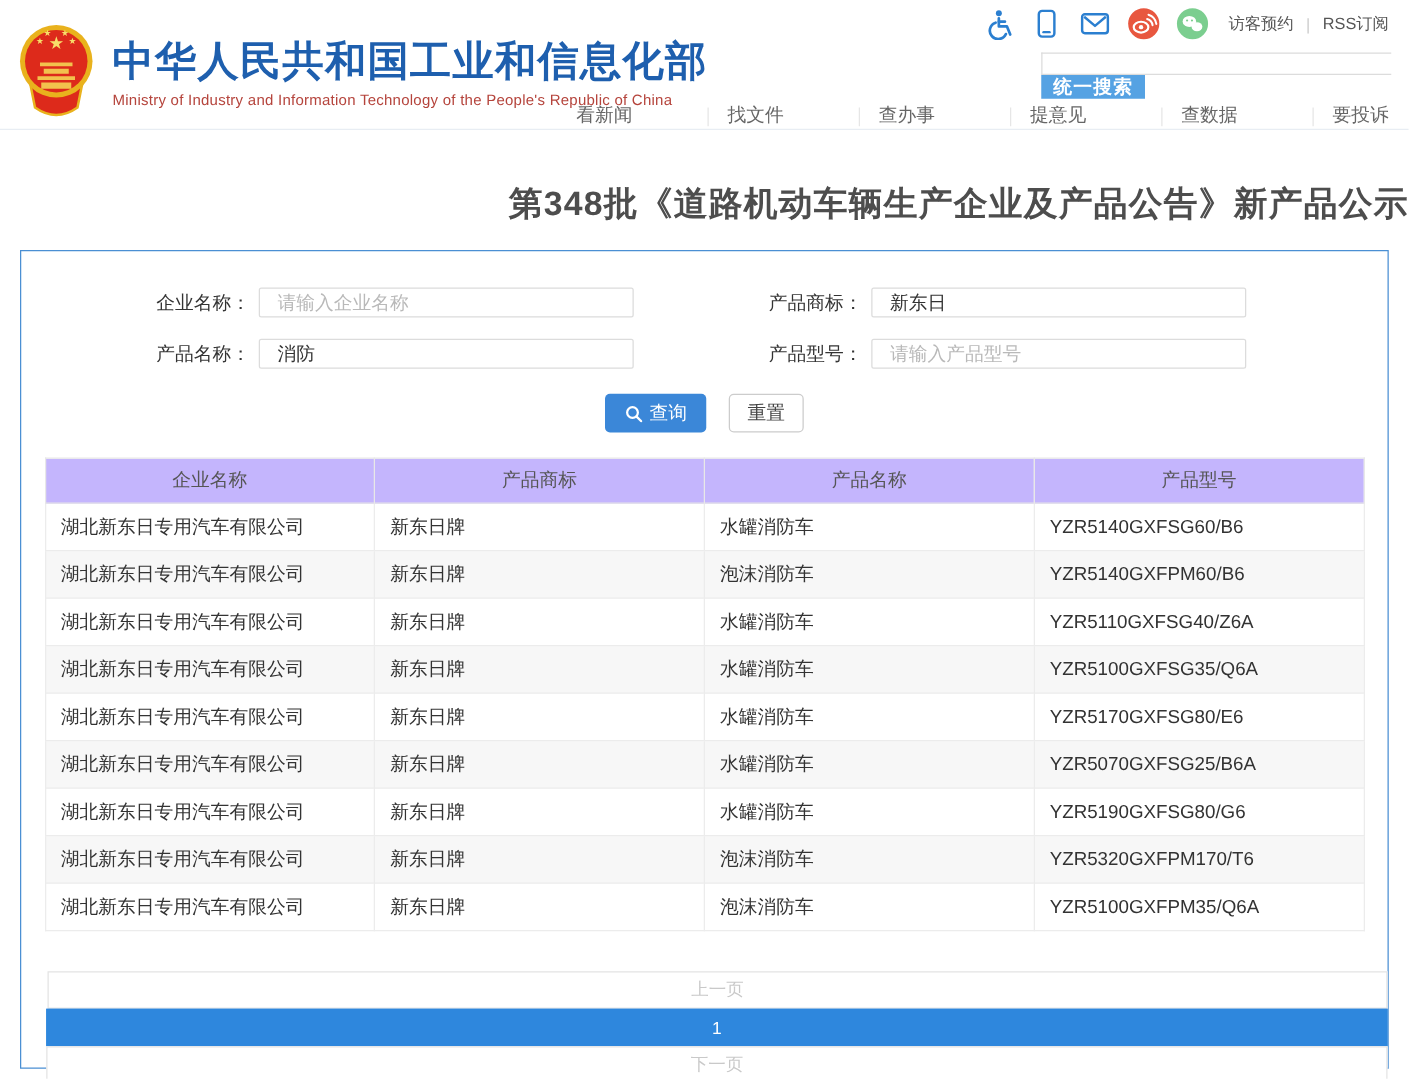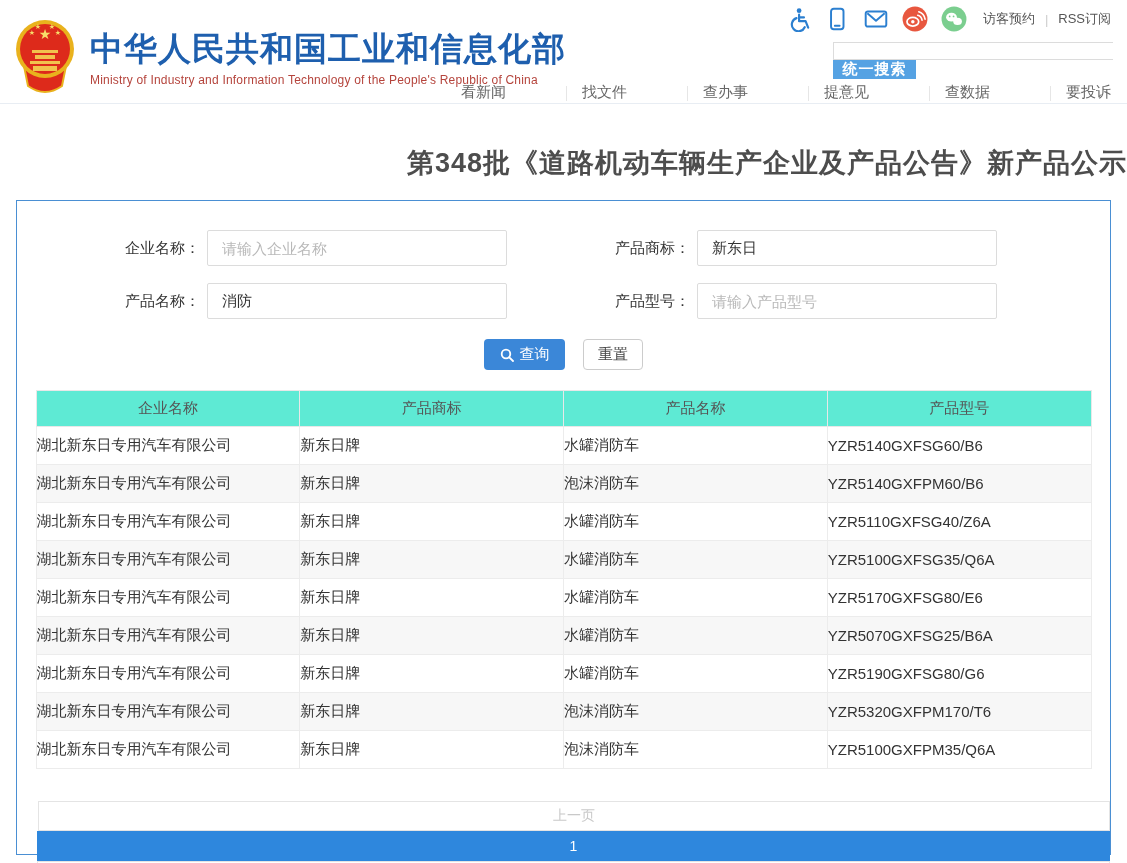--- a/index.html
+++ b/index.html
@@ -33,36 +33,36 @@
   
   .page-title { margin-top:41px; text-align:right; font-size:27px; font-weight:bold; color:#4d4d4d; letter-spacing:1px; }
 
   
   .content-box { position:absolute; left:16px; top:200px; width:1095px; height:655px; border:1px solid #4a8fd3; background:#fff; }
 
   .query-form { padding-top:29px; }
   .form-row { display:flex; margin-bottom:17px; }
   .form-item { display:flex; align-items:center; margin-left:30px; width:460px; }
   .form-item .flabel { width:160px; text-align:right; font-size:15px; color:#333; padding-right:7px; white-space:nowrap; }
-  .form-input { width:300px; height:36px; border:1px solid #dcdcdc; border-radius:2px; padding:0 14px; font-size:15px; color:#333; outline:none; }
+  .form-input { width:300px; height:24px; border:1px solid #dcdcdc; border-radius:2px; padding:0 14px; font-size:15px; color:#333; outline:none; }
   .form-input::placeholder { color:#b9b9b9; opacity:1; }
 
   .btn-row { display:flex; justify-content:center; gap:18px; margin-top:20px; }
   .btn-query { width:81px; height:31px; background:#3b87d8; color:#fff; border:none; border-radius:4px; font-size:15px; display:flex; align-items:center; justify-content:center; gap:6px; cursor:pointer; }
   .btn-reset { width:60px; height:31px; background:#fff; color:#444; border:1px solid #ccc; border-radius:4px; font-size:15px; cursor:pointer; }
 
   
   .table-wrap { width:1056px; margin:20px auto 0; }
   table.results { width:100%; border-collapse:collapse; font-size:15px; table-layout:fixed; }
   table.results th {
-    height:36px; background:#5eead4; color:#555; font-weight:normal;
+    height:36px; background:#c4b5fd; color:#555; font-weight:normal;
     border:1px solid #e8e8e8; text-align:center;
   }
   table.results td {
-    height:38px; color:#333; border:1px solid #ececec; padding-left:0;
+    height:38px; color:#333; border:1px solid #ececec; padding-left:12px;
     text-align:left; background:#fff; overflow:hidden; white-space:nowrap;
   }
   table.results tr.alt td { background:#f7f7f7; }
 
   
   .pagination { display:flex; margin:32px 0 0 21px;flex-direction:column; }
   .pg-btn {
     min-width:62px; height:30px; background:#fff; border:1px solid #e4e4e4;
     color:#c9c9c9; font-size:14px; display:flex; align-items:center; justify-content:center;
     cursor:pointer; padding:0 10px;

